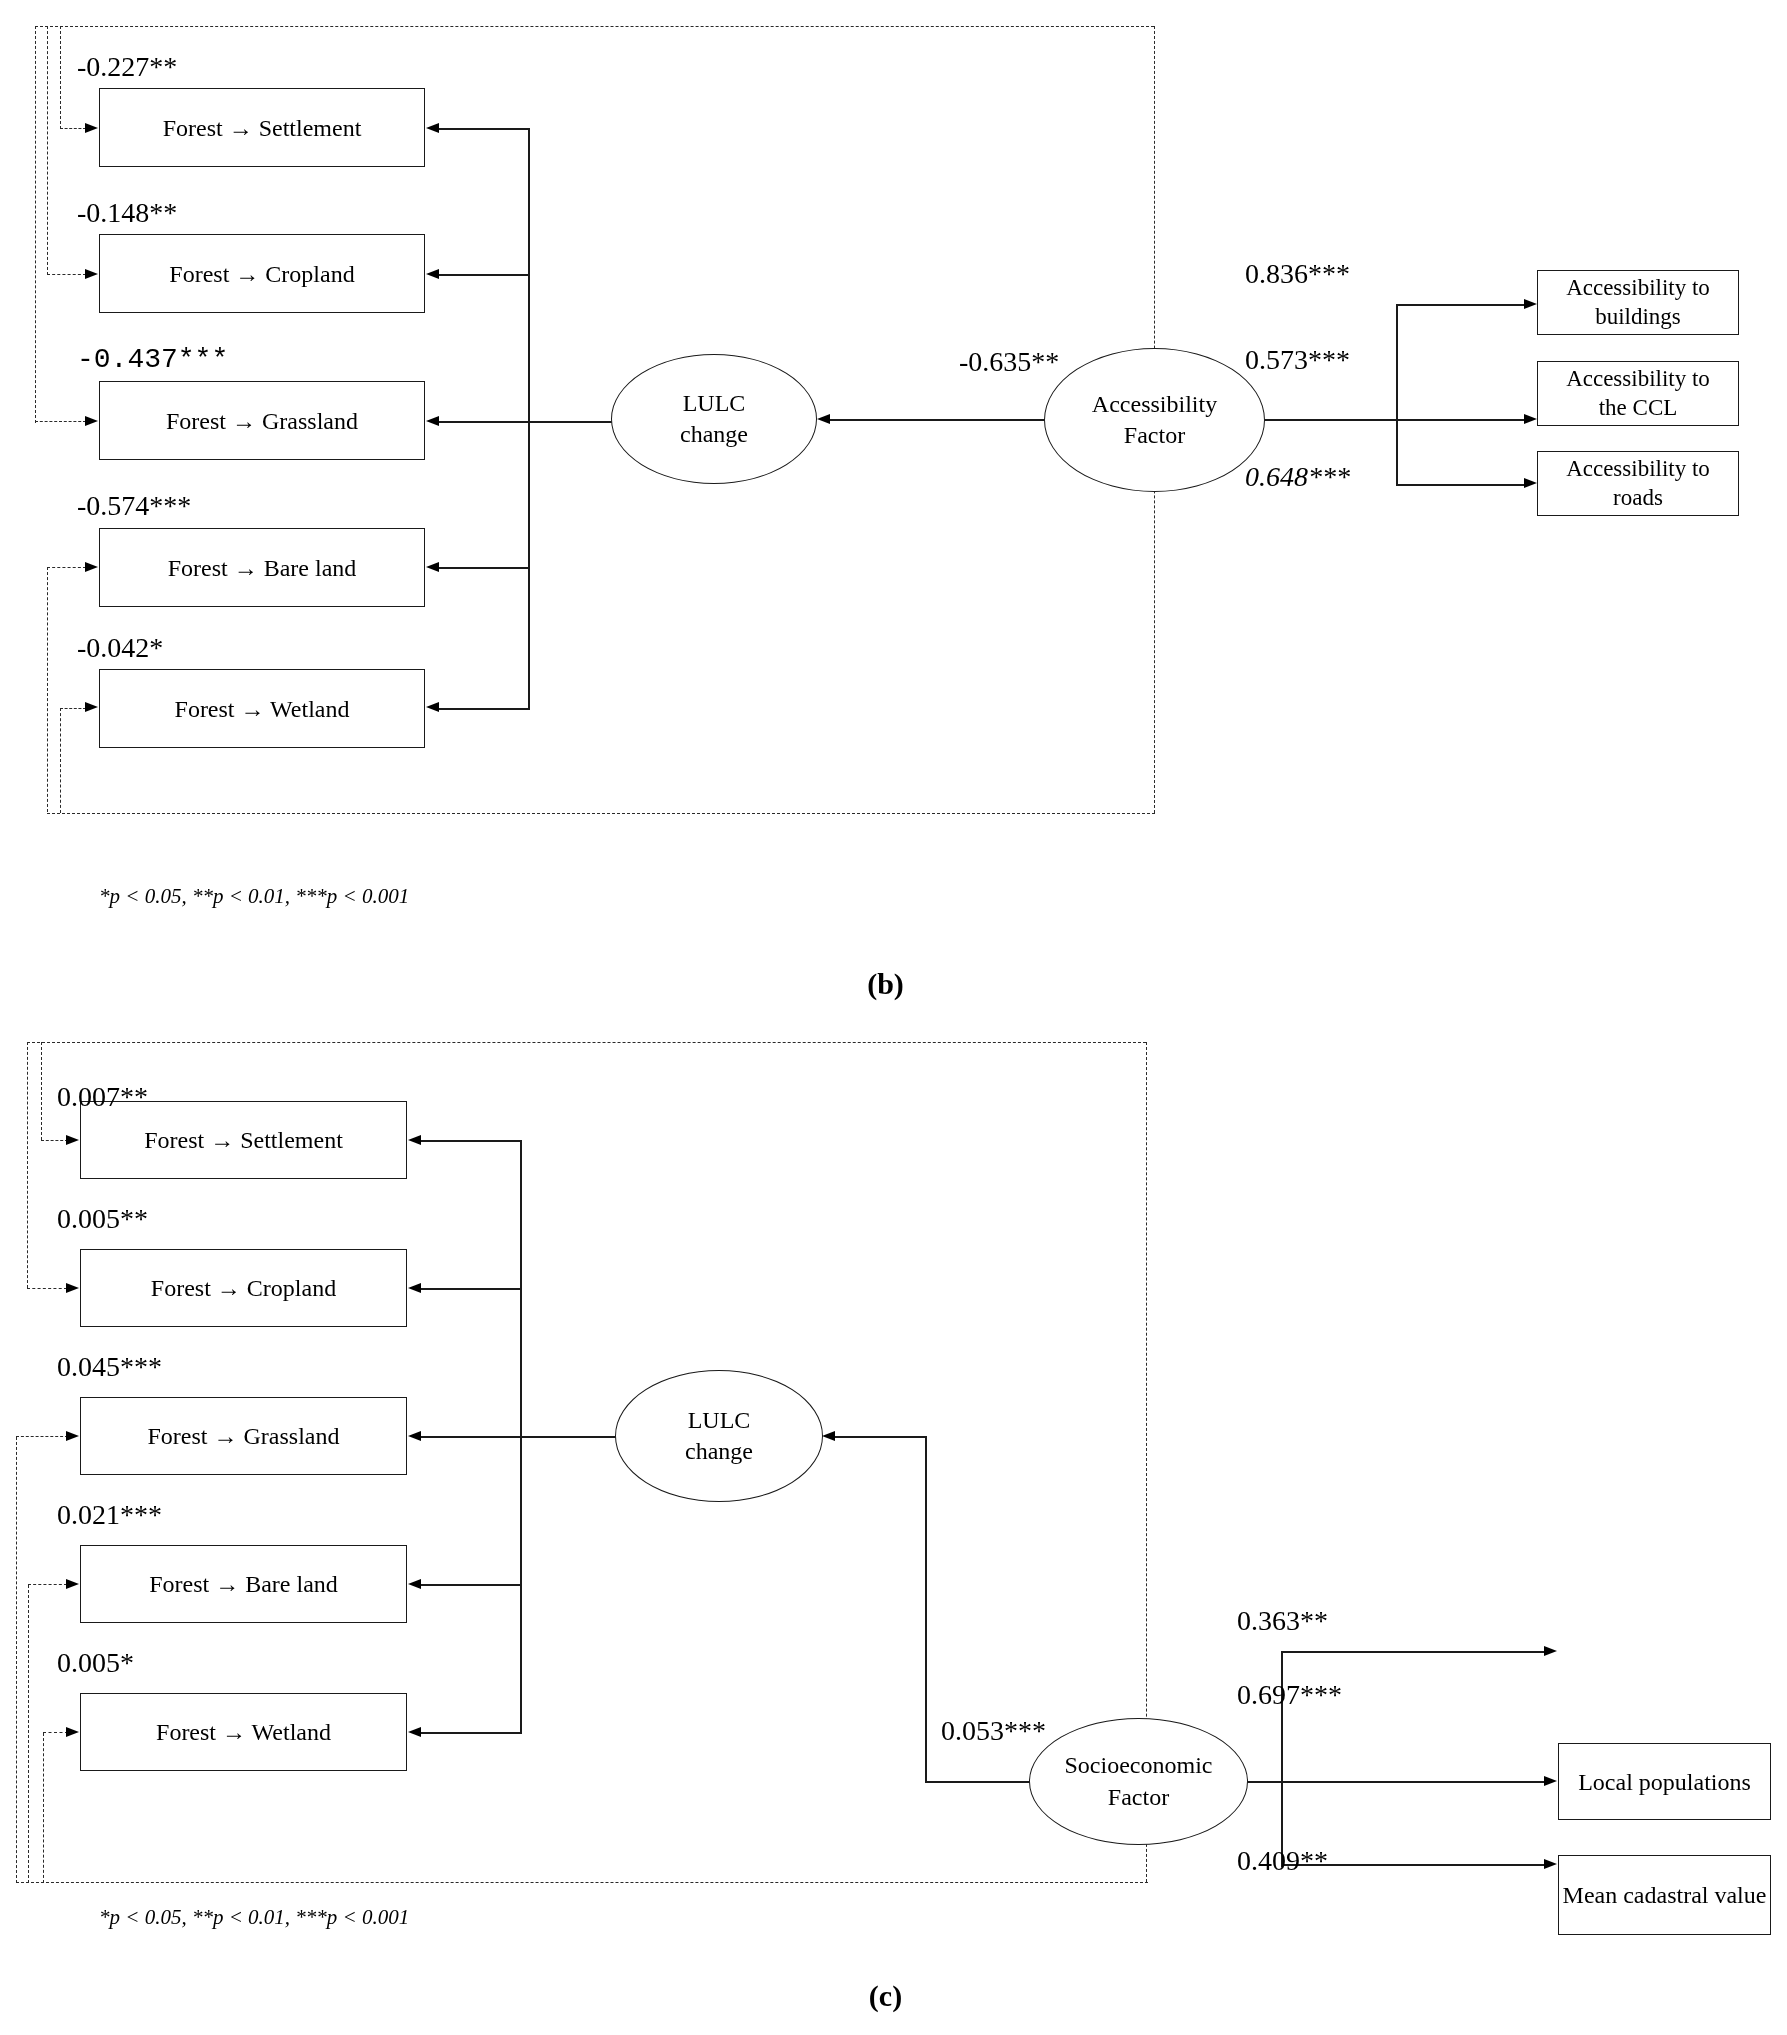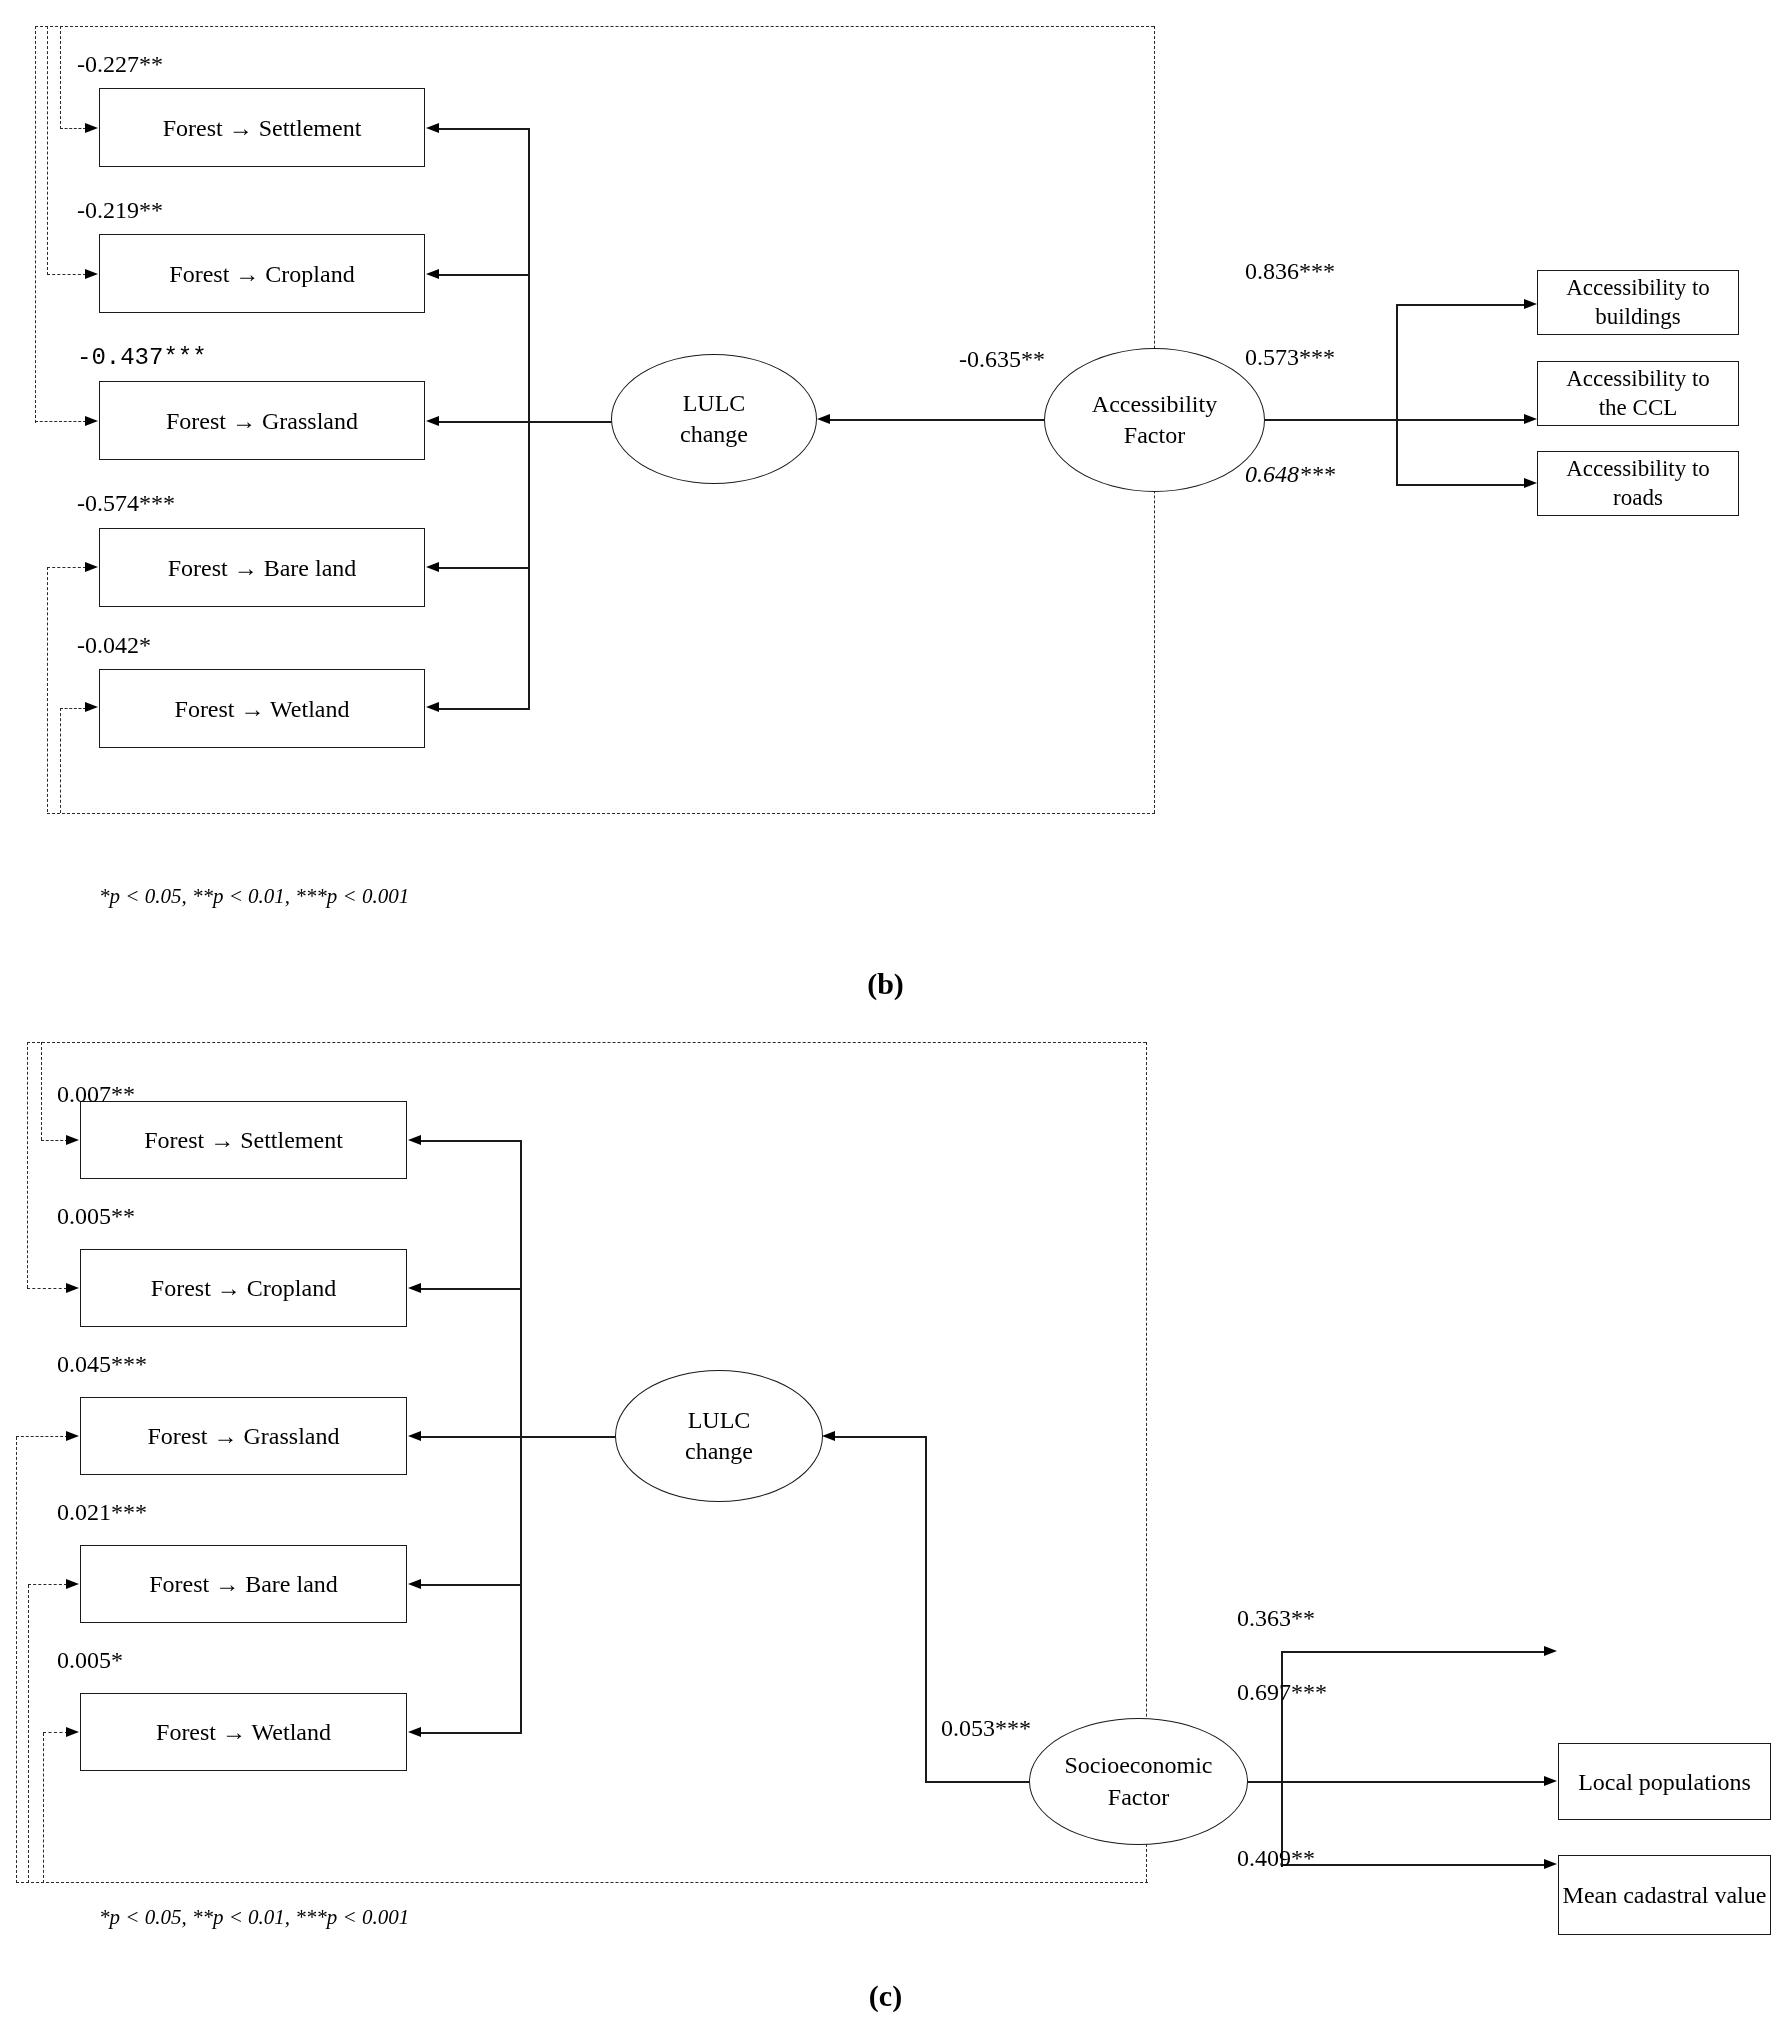--- a/index.html
+++ b/index.html
@@ -19,21 +19,21 @@
        display:flex;align-items:center;justify-content:center;text-align:center;
        font-size:24px;line-height:1.3;white-space:pre-line;}
   
   .ahl{position:absolute;width:0;height:0;z-index:4;
        border-top:5.7px solid transparent;border-bottom:5.7px solid transparent;
        border-right:13.5px solid #000;}
   .ahr{position:absolute;width:0;height:0;z-index:4;
        border-top:5.7px solid transparent;border-bottom:5.7px solid transparent;
        border-left:13.5px solid #000;}
   
-  .coef{position:absolute;font-size:24px;z-index:5;white-space:nowrap;}
+  .coef{position:absolute;font-size:28px;z-index:5;white-space:nowrap;}
   .footnote{position:absolute;font-size:21px;font-style:italic;z-index:5;white-space:nowrap;}
   .plabel{position:absolute;font-size:30px;font-weight:bold;z-index:5;width:73px;text-align:center;}
 </style>
 </head>
 <body>
 
 <div id="page">
 
   <div class="dh" style="left:35px;top:25.5px;width:1119px;"></div>
   <div class="dv" style="left:1154px;top:25.5px;height:787px;"></div>
@@ -49,21 +49,21 @@
   <div class="dh" style="left:47px;top:274px;width:39px;"></div>
   <div class="ahr" style="left:85px;top:269px;"></div>
   <div class="dh" style="left:35px;top:421px;width:51px;"></div>
   <div class="ahr" style="left:85px;top:416px;"></div>
   <div class="dh" style="left:47px;top:567px;width:39px;"></div>
   <div class="ahr" style="left:85px;top:562px;"></div>
   <div class="dh" style="left:60px;top:708px;width:26px;"></div>
   <div class="ahr" style="left:85px;top:702px;"></div>
 
   <div class="coef" style="left:77px;top:51px;">-0.227**</div>
-  <div class="coef" style="left:77px;top:197px;">-0.219**</div>
+  <div class="coef" style="left:77px;top:197px;">-0.148**</div>
   <div class="coef" style="left:77px;top:344px;font-family:Liberation Mono, monospace;">-0.437***</div>
   <div class="coef" style="left:77px;top:490px;">-0.574***</div>
   <div class="coef" style="left:77px;top:632px;">-0.042*</div>
 
   <div class="box" style="left:99px;top:88px;width:324px;height:77px;">Forest → Settlement</div>
   <div class="box" style="left:99px;top:234px;width:324px;height:77px;">Forest → Cropland</div>
   <div class="box" style="left:99px;top:381px;width:324px;height:77px;">Forest → Grassland</div>
   <div class="box" style="left:99px;top:528px;width:324px;height:77px;">Forest → Bare land</div>
   <div class="box" style="left:99px;top:669px;width:324px;height:77px;">Forest → Wetland</div>
 

